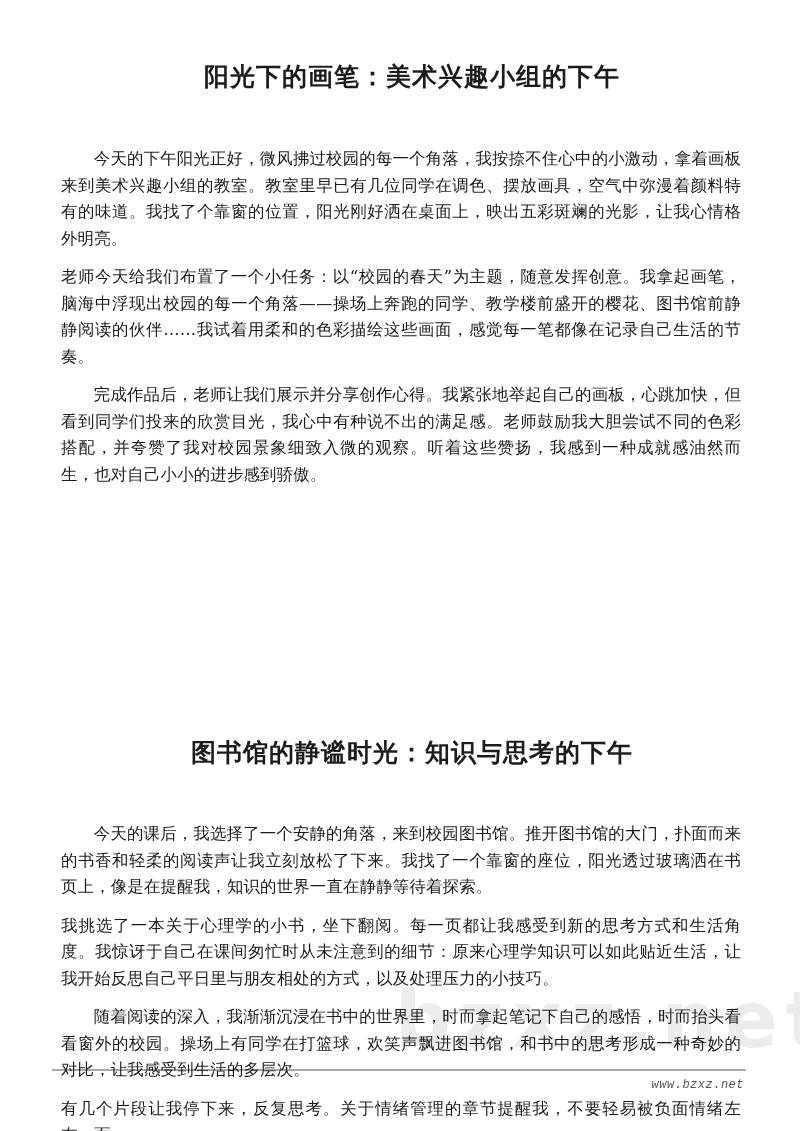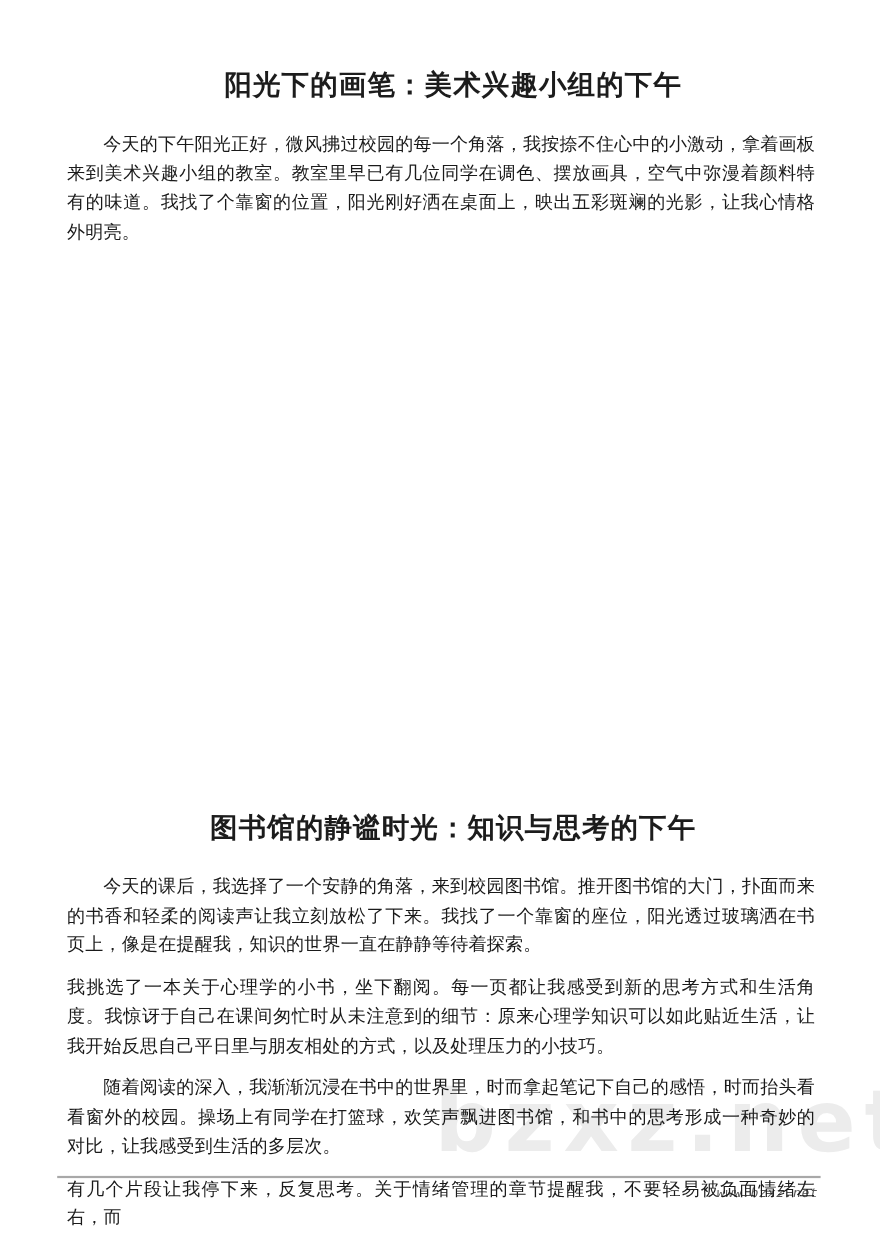--- a/index.html
+++ b/index.html
@@ -2,21 +2,21 @@
 <html><head>
 <meta charset="utf-8">
 <style>
   html, body { margin: 0; padding: 0; background: #ffffff; }
   body { width: 800px; height: 1131px; position: relative; overflow: hidden;
          font-family: "DejaVu Serif", "Liberation Serif", serif; color: #1a1a1a; }
   .page { position: absolute; left: 0; top: 0; width: 800px; height: 1131px; }
   .title { position: absolute; left: 0; width: 800px; text-align: center;
            font-family: "DejaVu Sans", "Liberation Sans", sans-serif;
            font-weight: bold; font-size: 25px; letter-spacing: 1px; color: #1c1c1c; }
-  .section-body { position: absolute; left: 61px; width: 680px; }
+  .section-body { position: absolute; left: 61px; width: 680px; margin-top: 28px; }
   .para { margin: 0 0 12px 0; font-size: 16.4px; line-height: 26.5px;
           text-align: justify; letter-spacing: 0.2px; }
   .para.indent { text-indent: 2em; }
   .watermark { position: absolute; left: 395px; top: 975px; font-family: "DejaVu Sans", "Liberation Sans", sans-serif;
                font-weight: bold; font-size: 78px; color: #ececec; letter-spacing: 8px; z-index: 0; }
   .content { position: relative; z-index: 1; }
   .rule { position: absolute; left: 52px; top: 1069px; width: 694px; height: 2px; background: #a8a8a8; }
   .footer { position: absolute; right: 56px; top: 1078px; font-family: Liberation Mono, monospace;
             font-style: italic; font-size: 12px; color: #555555; letter-spacing: 0.5px; }
 </style>
@@ -26,20 +26,22 @@
 <div class="page">
 
   <div class="watermark">bzxz.net</div>
 
   <div class="content">
 
     <h1 class="title" style="top:48px;margin:12px;">阳光下的画笔：美术兴趣小组的下午</h1>
 
     <div class="section-body" style="top:118px;">
       <p class="para indent">今天的下午阳光正好，微风拂过校园的每一个角落，我按捺不住心中的小激动，拿着画板来到美术兴趣小组的教室。教室里早已有几位同学在调色、摆放画具，空气中弥漫着颜料特有的味道。我找了个靠窗的位置，阳光刚好洒在桌面上，映出五彩斑斓的光影，让我心情格外明亮。</p>
+      <p class="para">老师今天给我们布置了一个小任务：以“校园的春天”为主题，随意发挥创意。我拿起画笔，脑海中浮现出校园的每一个角落——操场上奔跑的同学、教学楼前盛开的樱花、图书馆前静静阅读的伙伴……我试着用柔和的色彩描绘这些画面，感觉每一笔都像在记录自己生活的节奏。</p>
+      <p class="para indent">完成作品后，老师让我们展示并分享创作心得。我紧张地举起自己的画板，心跳加快，但看到同学们投来的欣赏目光，我心中有种说不出的满足感。老师鼓励我大胆尝试不同的色彩搭配，并夸赞了我对校园景象细致入微的观察。听着这些赞扬，我感到一种成就感油然而生，也对自己小小的进步感到骄傲。</p>
     </div>
 
     <h1 class="title" style="top:724px;margin:12px;">图书馆的静谧时光：知识与思考的下午</h1>
 
     <div class="section-body" style="top:793px;">
       <p class="para indent">今天的课后，我选择了一个安静的角落，来到校园图书馆。推开图书馆的大门，扑面而来的书香和轻柔的阅读声让我立刻放松了下来。我找了一个靠窗的座位，阳光透过玻璃洒在书页上，像是在提醒我，知识的世界一直在静静等待着探索。</p>
       <p class="para">我挑选了一本关于心理学的小书，坐下翻阅。每一页都让我感受到新的思考方式和生活角度。我惊讶于自己在课间匆忙时从未注意到的细节：原来心理学知识可以如此贴近生活，让我开始反思自己平日里与朋友相处的方式，以及处理压力的小技巧。</p>
       <p class="para indent">随着阅读的深入，我渐渐沉浸在书中的世界里，时而拿起笔记下自己的感悟，时而抬头看看窗外的校园。操场上有同学在打篮球，欢笑声飘进图书馆，和书中的思考形成一种奇妙的对比，让我感受到生活的多层次。</p>
       <p class="para">有几个片段让我停下来，反复思考。关于情绪管理的章节提醒我，不要轻易被负面情绪左右，而</p>
     </div>

